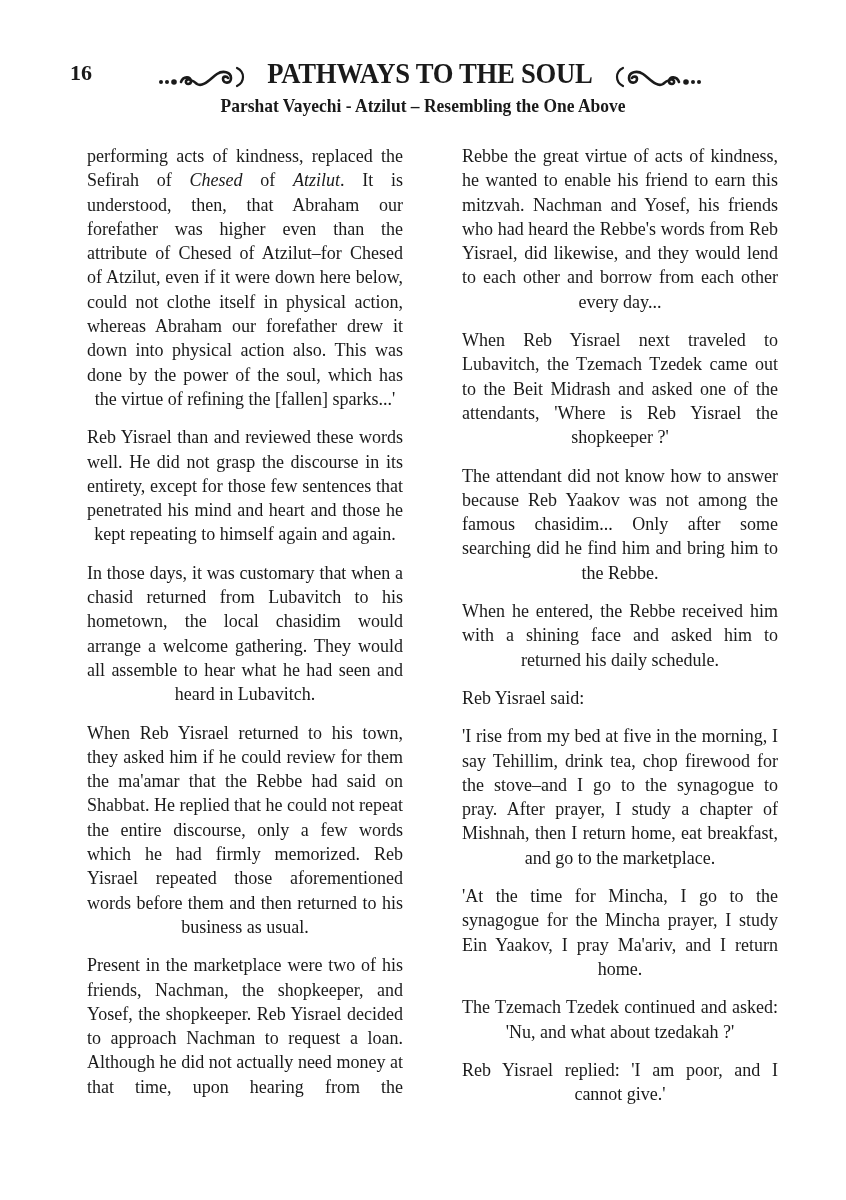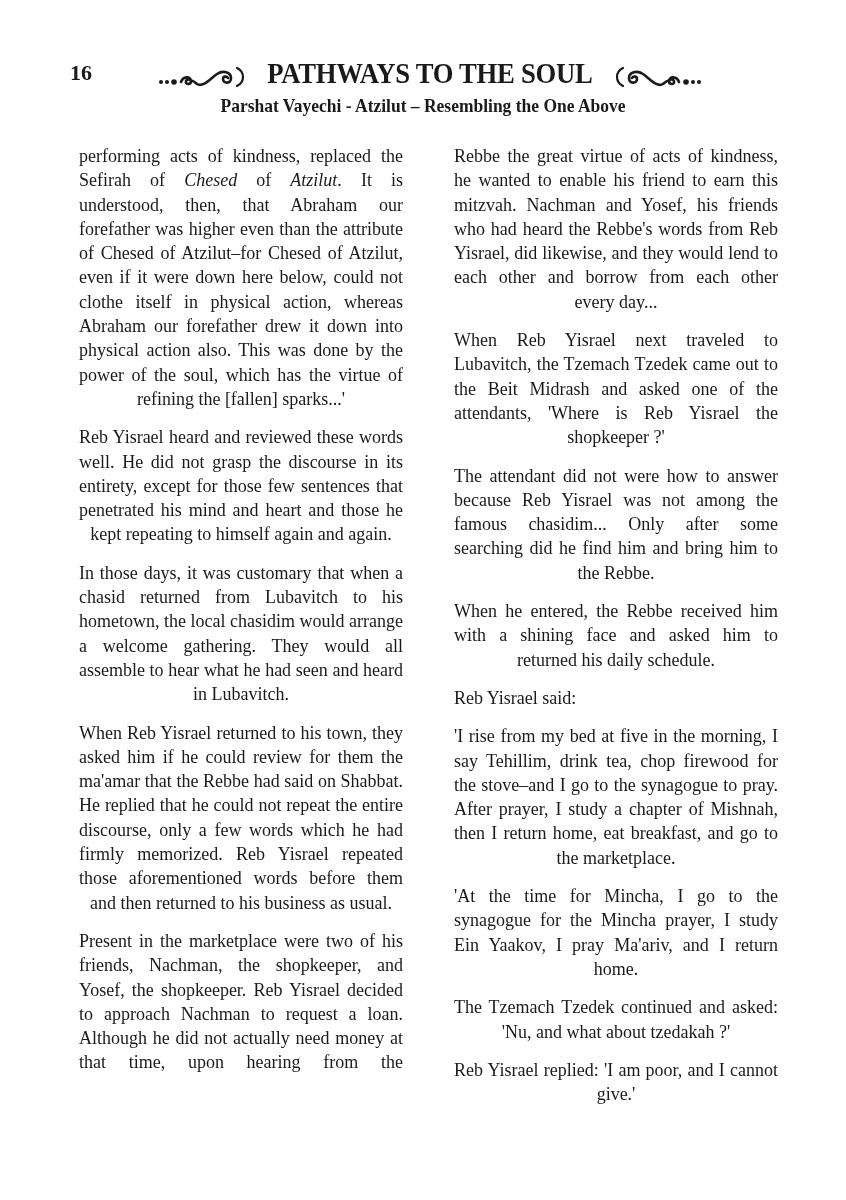--- a/index.html
+++ b/index.html
@@ -5,21 +5,21 @@
   html, body { margin: 0; padding: 0; background: #ffffff; }
   body { width: 846px; height: 1200px; position: relative; overflow: hidden; color: #1a1a1a; font-family: "Liberation Serif", "DejaVu Serif", serif; }
   .page-number { position: absolute; left: 70px; top: 60px; font-size: 22px; font-weight: bold; font-family: "Liberation Serif", serif; }
   .header { position: absolute; left: 130px; top: 50px; width: 600px; height: 40px; display: flex; align-items: flex-end; justify-content: center; }
   .title { font-size: 29px; font-weight: bold; letter-spacing: -0.3px; transform: scaleX(0.92); white-space: nowrap; margin: 0 4px; }
   .ornament { display: inline-flex; align-items: center; }
   .subtitle { position: absolute; left: 0; width: 846px; top: 95px; text-align: center; font-size: 19px; font-weight: bold; transform: scaleX(0.92); transform-origin: center; }
   .column { position: absolute; top: 144px; width: 332px; font-size: 18px; line-height: 24.3px; }
   .col-left { left: 71px; }
   .col-right { left: 446px; }
-  .column p { margin: 0 0 14px 8px; text-align: justify; text-align-last: center; hyphens: none; }
+  .column p { margin: 0 0 14px 16px; text-align: justify; text-align-last: center; hyphens: none; }
   .column p.cont { text-align-last: justify; }
   .column p.single { text-align-last: left; }
 </style>
 </head>
 <body>
 
 <div class="page-number">16</div>
 
 <div class="header">
   <span class="ornament">
@@ -40,29 +40,29 @@
       <path d="M24 18 C 26 12, 34 12, 34 17 C 34 21, 28 21, 29 17 C 30 14, 36 16, 40 20 C 46 24, 54 14, 60 10 C 66 6, 74 8, 74 14 C 74 20, 66 20, 66 15 C 66 12, 70 12, 71 14" stroke="#1a1a1a" stroke-width="2.6" fill="none" stroke-linecap="round"></path>
       <path d="M80 4 C 88 8, 88 18, 80 22" stroke="#1a1a1a" stroke-width="2.2" fill="none" stroke-linecap="round"></path>
     </svg>
   </span>
 </div>
 
 <div class="subtitle">Parshat Vayechi - Atzilut – Resembling the One Above</div>
 
 <div class="column col-left">
   <p><span>performing acts of kindness, replaced the Sefirah of </span><em>Chesed</em><span> of </span><em>Atzilut</em><span>. It is understood, then, that Abraham our forefather was higher even than the attribute of Chesed of Atzilut–for Chesed of Atzilut, even if it were down here below, could not clothe itself in physical action, whereas Abraham our forefather drew it down into physical action also. This was done by the power of the soul, which has the virtue of refining the [fallen] sparks...'</span></p>
-  <p>Reb Yisrael heard and reviewed these words well. He did not grasp the discourse in its entirety, except for those few sentences that penetrated his mind and heart and those he kept repeating to himself again and again.</p>
+  <p>Reb Yisrael than and reviewed these words well. He did not grasp the discourse in its entirety, except for those few sentences that penetrated his mind and heart and those he kept repeating to himself again and again.</p>
   <p>In those days, it was customary that when a chasid returned from Lubavitch to his hometown, the local chasidim would arrange a welcome gathering. They would all assemble to hear what he had seen and heard in Lubavitch.</p>
   <p>When Reb Yisrael returned to his town, they asked him if he could review for them the ma'amar that the Rebbe had said on Shabbat. He replied that he could not repeat the entire discourse, only a few words which he had firmly memorized. Reb Yisrael repeated those aforementioned words before them and then returned to his business as usual.</p>
   <p class="cont">Present in the marketplace were two of his friends, Nachman, the shopkeeper, and Yosef, the shopkeeper. Reb Yisrael decided to approach Nachman to request a loan. Although he did not actually need money at that time, upon hearing from the</p>
 </div>
 
 <div class="column col-right">
   <p>Rebbe the great virtue of acts of kindness, he wanted to enable his friend to earn this mitzvah. Nachman and Yosef, his friends who had heard the Rebbe's words from Reb Yisrael, did likewise, and they would lend to each other and borrow from each other every day...</p>
   <p>When Reb Yisrael next traveled to Lubavitch, the Tzemach Tzedek came out to the Beit Midrash and asked one of the attendants, 'Where is Reb Yisrael the shopkeeper ?'</p>
-  <p>The attendant did not were how to answer because Reb Yisrael was not among the famous chasidim... Only after some searching did he find him and bring him to the Rebbe.</p>
+  <p>The attendant did not know how to answer because Reb Yaakov was not among the famous chasidim... Only after some searching did he find him and bring him to the Rebbe.</p>
   <p>When he entered, the Rebbe received him with a shining face and asked him to returned his daily schedule.</p>
   <p class="single">Reb Yisrael said:</p>
   <p>'I rise from my bed at five in the morning, I say Tehillim, drink tea, chop firewood for the stove–and I go to the synagogue to pray. After prayer, I study a chapter of Mishnah, then I return home, eat breakfast, and go to the marketplace.</p>
   <p>'At the time for Mincha, I go to the synagogue for the Mincha prayer, I study Ein Yaakov, I pray Ma'ariv, and I return home.</p>
   <p>The Tzemach Tzedek continued and asked: 'Nu, and what about tzedakah ?'</p>
   <p>Reb Yisrael replied: 'I am poor, and I cannot give.'</p>
 </div>
 
 </body></html>

